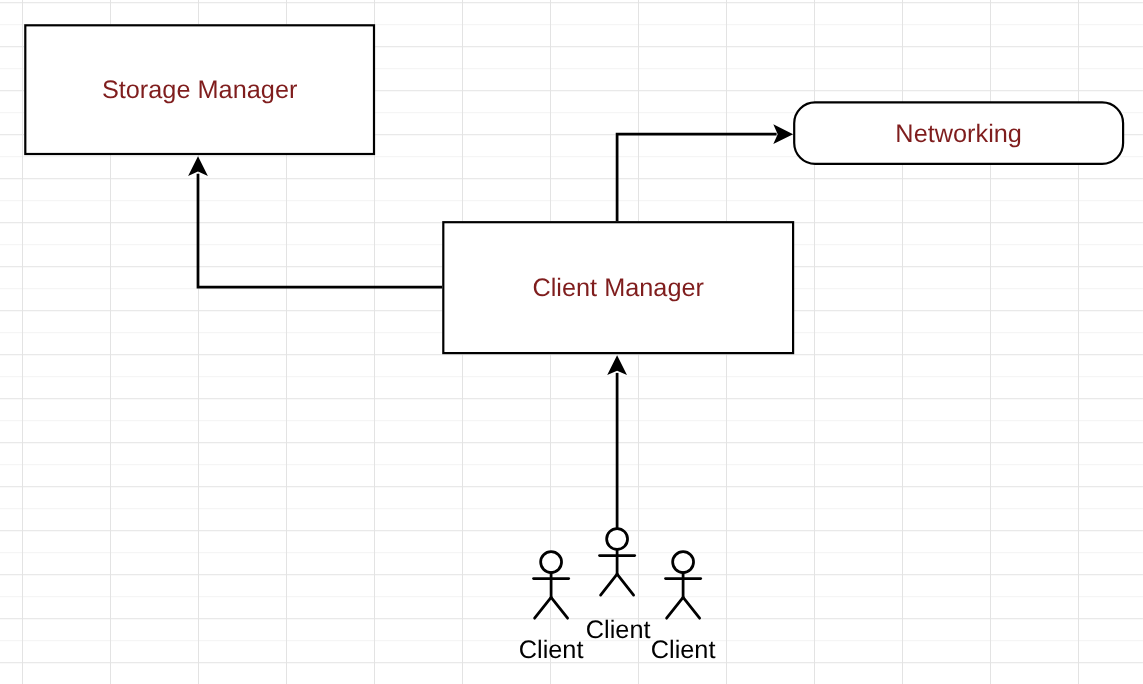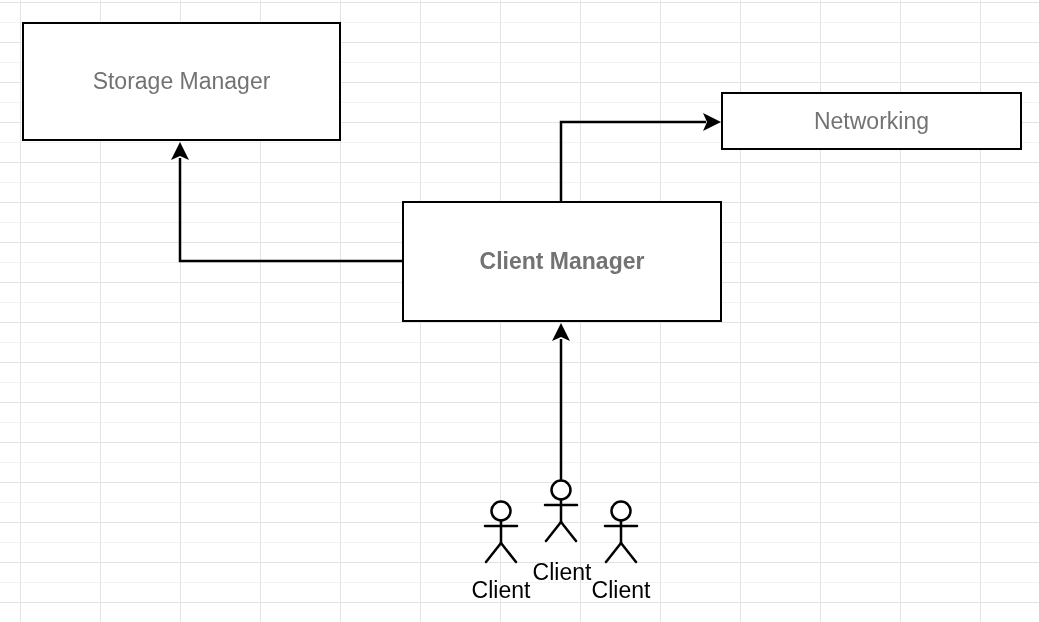--- a/index.html
+++ b/index.html
@@ -48,26 +48,26 @@
   }
   .node {
     position: absolute;
     box-sizing: border-box;
     border: 2.5px solid var(--node-border, #000000);
     background: var(--node-fill, #ffffff);
     display: flex;
     align-items: center;
     justify-content: center;
     font-size: 23px;
-    color: #737373;
+    color: #7f1d1d;
     white-space: nowrap;
   }
   .node-storage-manager { left: 22px;  top: 22px;  width: 319px; height: 119px; }
-  .node-client-manager  { left: 402px; top: 201px; width: 320px; height: 121px; font-weight: bold; }
-  .node-networking      { left: 721px; top: 92px;  width: 301px; height: 58px; }
+  .node-client-manager  { left: 402px; top: 201px; width: 320px; height: 121px; }
+  .node-networking      { left: 721px; top: 92px;  width: 301px; height: 58px; border-radius: 20px; }
   .actor-label {
     position: absolute;
     width: 140px;
     text-align: center;
     font-size: 23px;
     color: #000000;
     line-height: 26px;
   }
   .actor-label-middle { left: 492px; top: 559px; }
   .actor-label-left   { left: 431px; top: 577px; }

